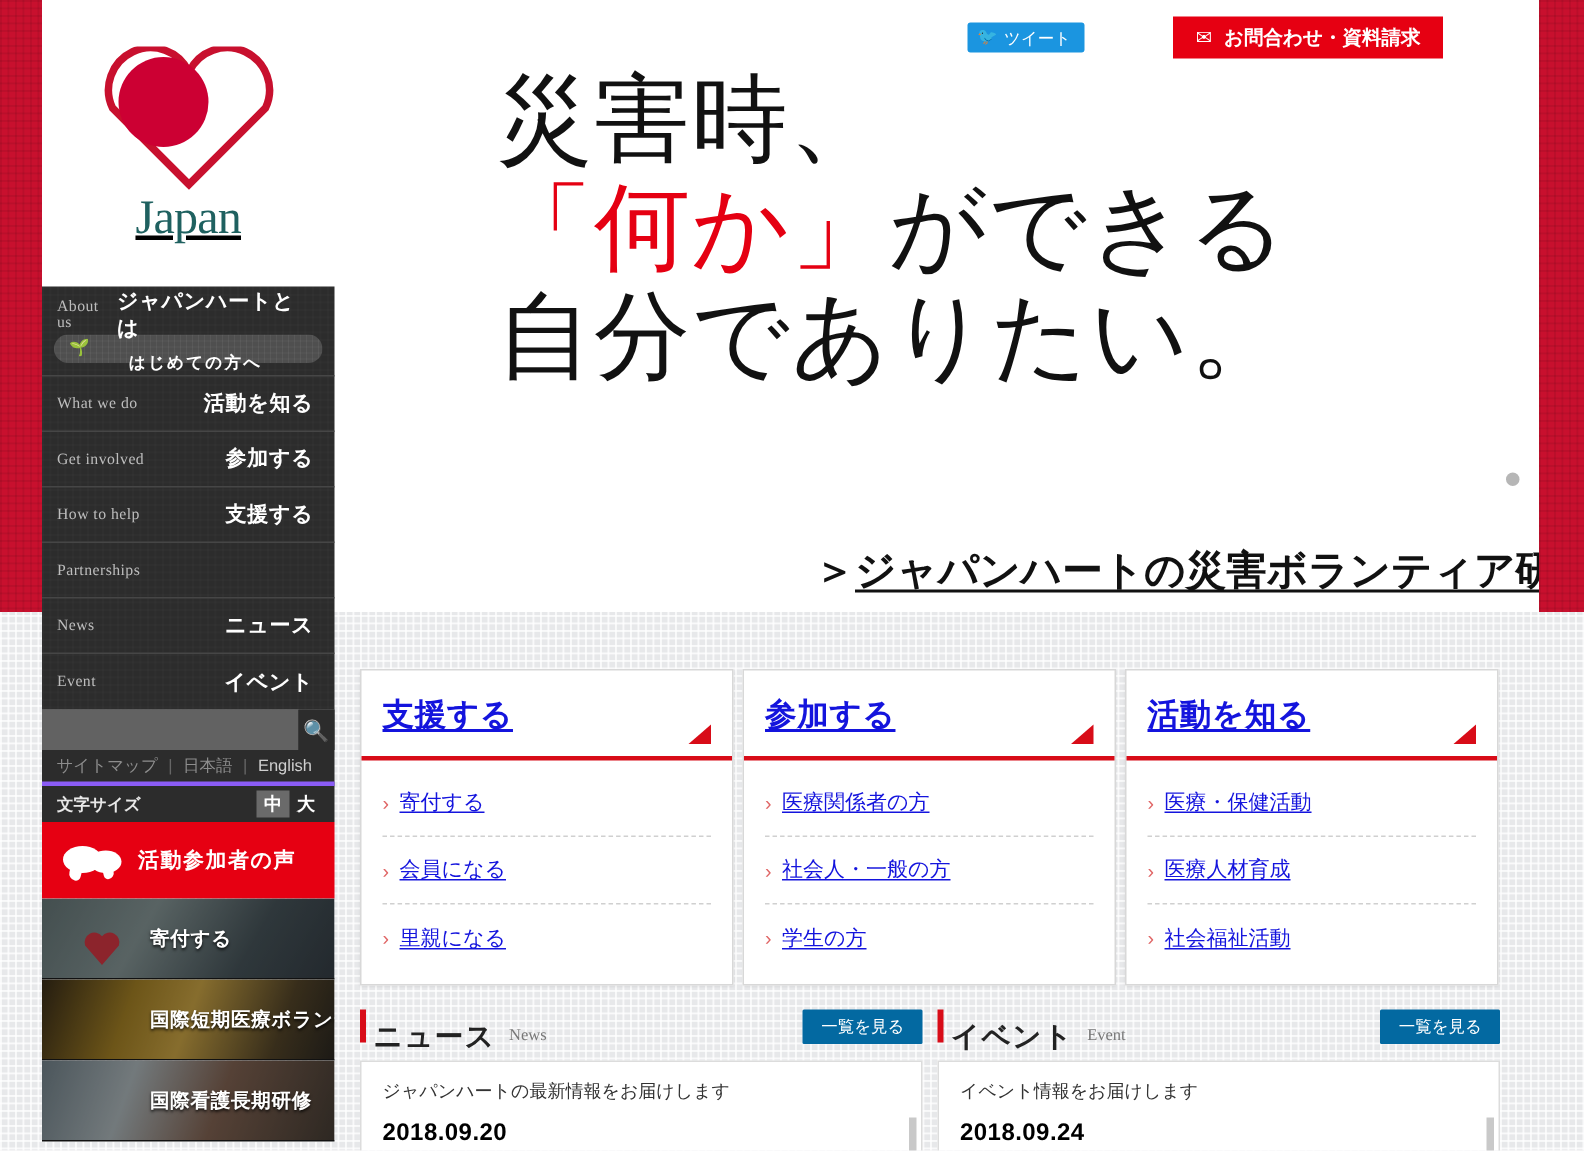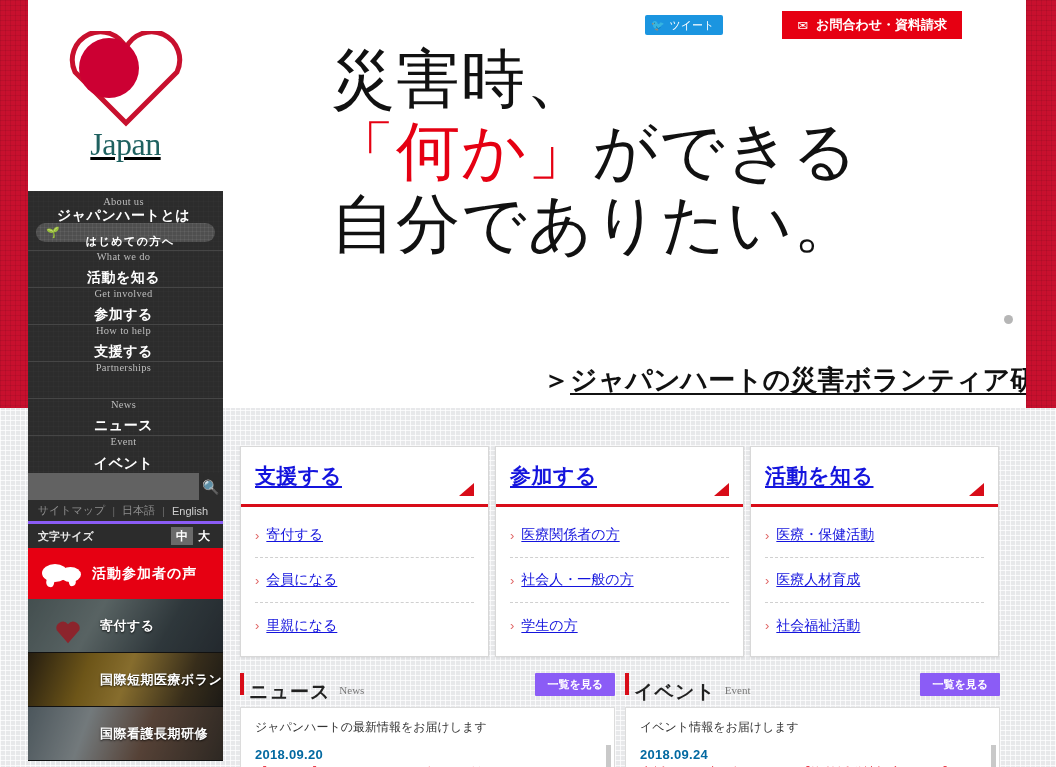--- a/index.html
+++ b/index.html
@@ -97,21 +97,21 @@
   .nav {
     background: #2c2c2c;
     background-image:
       linear-gradient(to right, rgba(255,255,255,0.014) 1px, transparent 1px),
       linear-gradient(to bottom, rgba(255,255,255,0.014) 1px, transparent 1px);
     background-size: 5px 5px;
   }
   .nav-item {
     position: relative; height: 37px; padding: 0 14px 0 10px;
     display: flex; align-items: center; justify-content: space-between;
-    border-bottom: 1px solid #464646; cursor: pointer; flex-direction: column;
+    border-bottom: 1px solid #464646; cursor: pointer;
   }
   .nav-item:last-child { border-bottom: none; }
   .nav-en {
     font-family: "Liberation Serif", "DejaVu Serif", serif;
     font-size: 10.5px; color: #bdbdbd; letter-spacing: 0.3px;
   }
   .nav-ja {
     font-size: 14px; color: #ffffff; font-weight: bold; letter-spacing: 0.5px;
   }
   .nav-about { border-bottom: none; height: 32px; padding-top: 5px; }
@@ -258,29 +258,29 @@
     content:''; position:absolute; left:0; top:2px; width:4px; height:22px;
     background:#d80c18;
   }
   .panel-title-ja { font-size: 19px; font-weight: bold; color: #222; letter-spacing: 1px; line-height: 1; }
   .panel-title-en {
     font-family: "Liberation Serif", "DejaVu Serif", serif;
     font-size: 11px; color: #777; line-height: 1.8;
   }
   .panel-more {
     position: absolute; right: 0; top: 2px;
-    background: #8b5cf6; color: #fff; font-size: 11px;
-    padding: 4px 12px; cursor: pointer; border-radius: 1px; font-weight: bold;
+    background: #0369a1; color: #fff; font-size: 11px;
+    padding: 4px 12px; cursor: pointer; border-radius: 1px;
   }
   .panel-body {
     background: #fff; border: 1px solid #dcdcdc; height: 80px;
     padding: 11px 14px 0; position: relative; overflow: hidden;
   }
   .panel-intro { font-size: 12px; color: #333; margin-bottom: 11px; }
-  .panel-date { font-size: 13px; color: #0369a1; font-weight: bold; letter-spacing: 0.3px; }
+  .panel-date { font-size: 16px; color: #000000; font-weight: bold; letter-spacing: 0.3px; }
   .panel-headline { font-size: 13px; color: #e40513; margin-top: 2px; cursor: pointer; }
   .panel-scroll {
     position: absolute; right: 3px; top: 37px; width: 5px; height: 36px;
     background: #c9c9c9;
   }
 </style>
 </head>
 <body>
 
 <div class="edge-band edge-left"></div>

